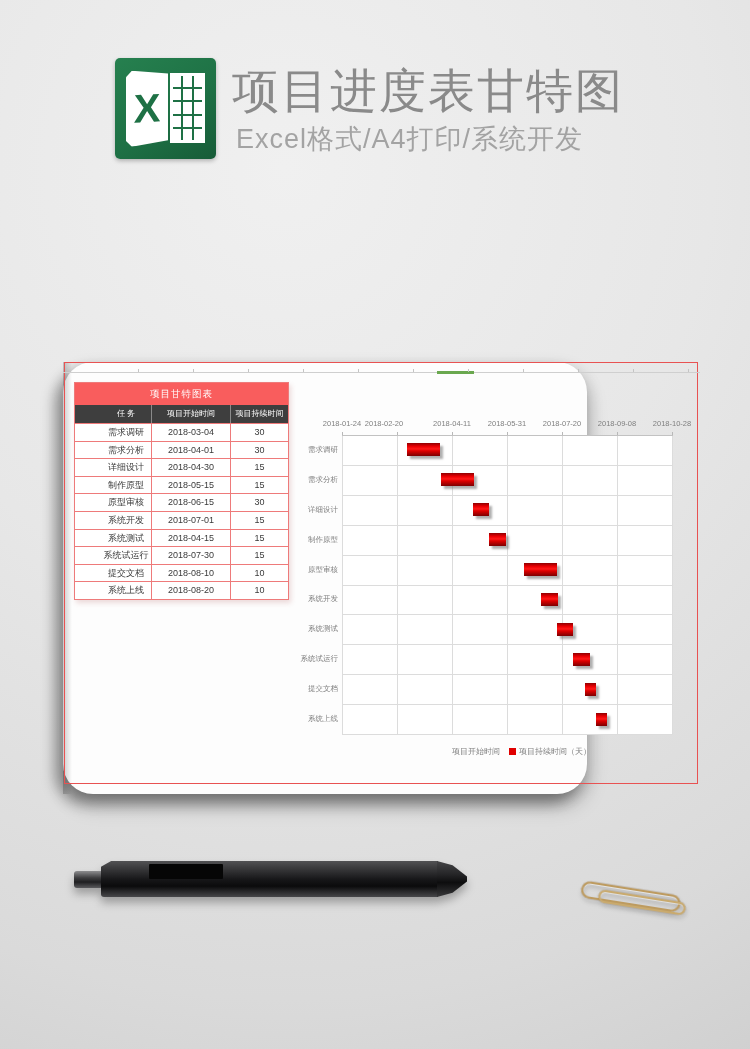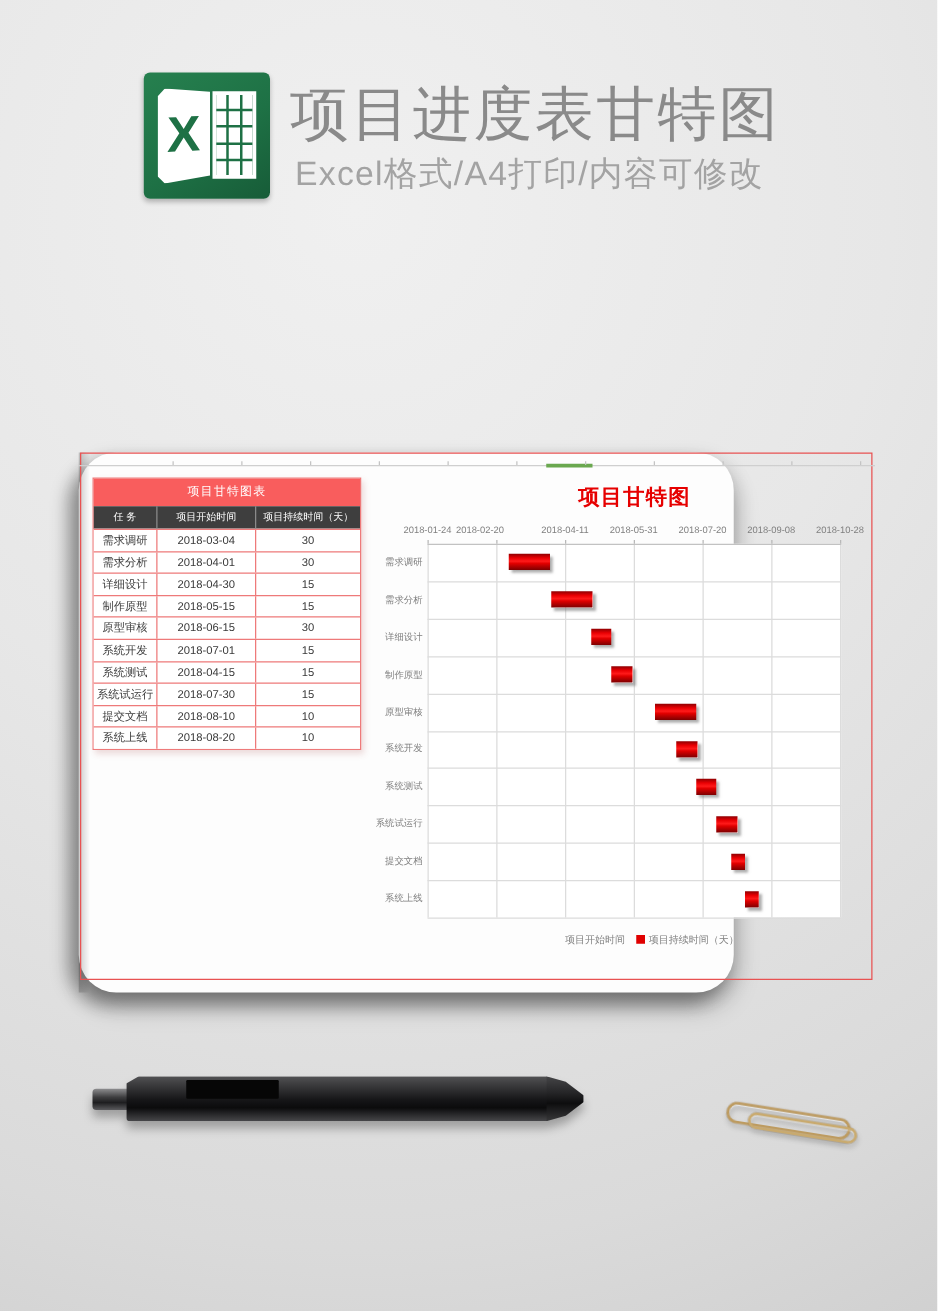--- a/index.html
+++ b/index.html
@@ -42,21 +42,21 @@
 
   
   .tbl { position:absolute; left:11px; top:20px; width:215px; background:#fff;
     border:1px solid #ee7a7a; box-shadow:2px 3px 5px rgba(160,60,60,0.18); }
   .tbl-title { height:22px; line-height:22px; background:#f95d5d; color:#fff;
     font-size:9.5px; text-align:center; letter-spacing:1px; }
   .tbl-head { display:flex; height:18px; line-height:18px; background:#3e3e3e; color:#fff;
     font-size:8px; text-align:center; }
   .tbl-row { display:flex; height:17.6px; line-height:17.6px; font-size:9px; color:#3a3a3a;
     text-align:center; border-top:1px solid #ee7a7a; background:#fff; }
-  .c0 { width:50px; }
+  .c0 { width:50px;margin-left:26px; }
   .c1 { width:80px; border-left:1px solid #ee7a7a; border-right:1px solid #ee7a7a; }
   .c2 { flex:1; }
   .tbl-head .c1 { border-left-color:#8a8a8a; border-right-color:#8a8a8a; }
 
   
   .chart-area { position:absolute; left:279px; top:24px; width:331px; height:385px; }
   .chart-title { position:absolute; left:0; top:0; width:331px; text-align:center;
     font-size:17px; font-weight:bold; color:#e60000; letter-spacing:1px; white-space:nowrap; }
   .xlab { position:absolute; top:33px; width:60px; text-align:center; font-size:7.5px;
     color:#7f7f7f; white-space:nowrap; }
@@ -120,21 +120,21 @@
           <div></div>
           <div></div>
           <div></div>
           <div></div>
           <div></div>
           <div></div>
           <div></div>
         </div>
     </div>
     <div class="hdr-title">项目进度表甘特图</div>
-    <div class="hdr-sub">Excel格式/A4打印/内容可修改</div>
+    <div class="hdr-sub">Excel格式/A4打印/系统开发</div>
   </div>
 
   <div class="paper">
     <div class="paper-curl"></div>
     <div class="red-frame"></div>
     <div class="cell-line">
       <span class="green-seg"></span>
     <div class="cell-tick" style="left: 75px;"></div>
         <div class="cell-tick" style="left: 130px;"></div>
         <div class="cell-tick" style="left: 185px;"></div>
@@ -203,21 +203,20 @@
           </div>
           <div class="tbl-row">
             <div class="c0">系统上线</div>
             <div class="c1">2018-08-20</div>
             <div class="c2">10</div>
           </div>
         </div>
     </div>
 
     <div class="chart-area">
-      <div class="chart-title" style="color: rgb(230, 0, 0);">项目甘特图</div>
       <div id="xlabels">
           <div class="xlab" style="left: -30px;">2018-01-24</div>
           <div class="xlab" style="left: 12px;">2018-02-20</div>
           <div class="xlab" style="left: 80px;">2018-04-11</div>
           <div class="xlab" style="left: 135px;">2018-05-31</div>
           <div class="xlab" style="left: 190px;">2018-07-20</div>
           <div class="xlab" style="left: 245px;">2018-09-08</div>
           <div class="xlab" style="left: 300px;">2018-10-28</div>
         </div>
       <div id="ylabels">

